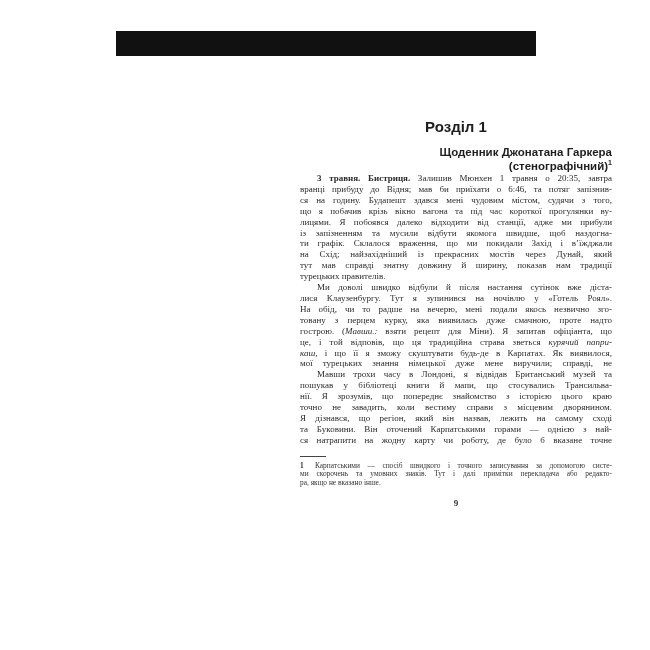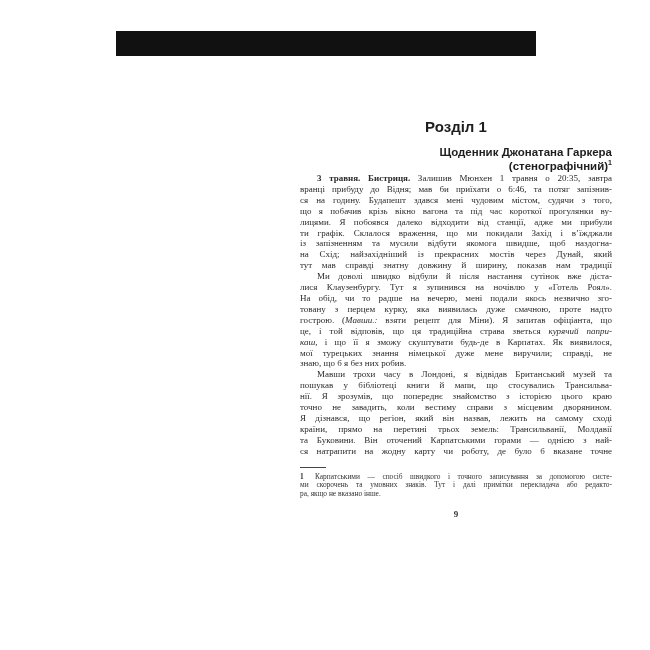--- a/index.html
+++ b/index.html
@@ -109,39 +109,38 @@
     <p class="subtitle">Щоденник Джонатана Гаркера</p>
 
     <p class="subtitle"><span>(стенографічний)</span><sup>1</sup></p>
 
     <div class="body-text">
         <div class="line first"><span class="seg-b">3 травня. Бистриця.</span><span> Залишив Мюнхен 1 травня о 20:35, завтра</span></div>
         <div class="line"><span>вранці прибуду до Відня; мав би приїхати о 6:46, та потяг запізнив-</span></div>
         <div class="line"><span>ся на годину. Будапешт здався мені чудовим містом, судячи з того,</span></div>
         <div class="line"><span>що я побачив крізь вікно вагона та під час короткої прогулянки ву-</span></div>
         <div class="line"><span>лицями. Я побоявся далеко відходити від станції, адже ми прибули</span></div>
+        <div class="line"><span>із запізненням та мусили відбути якомога швидше, щоб наздогна-</span></div>
         <div class="line"><span>ти графік. Склалося враження, що ми покидали Захід і в’їжджали</span></div>
-        <div class="line"><span>із запізненням та мусили відбути якомога швидше, щоб наздогна-</span></div>
         <div class="line"><span>на Схід; найзахідніший із прекрасних мостів через Дунай, який</span></div>
         <div class="line"><span>тут мав справді знатну довжину й ширину, показав нам традиції</span></div>
+        <div class="line last"><span>турецьких правителів.</span></div>
         <div class="line first"><span>Ми доволі швидко відбули й після настання сутінок вже діста-</span></div>
         <div class="line"><span>лися Клаузенбургу. Тут я зупинився на ночівлю у «Готель Роял».</span></div>
         <div class="line"><span>На обід, чи то радше на вечерю, мені подали якось незвично зго-</span></div>
         <div class="line"><span>товану з перцем курку, яка виявилась дуже смачною, проте надто</span></div>
         <div class="line"><span>гострою. (</span><span class="seg-i">Мавши.:</span><span> взяти рецепт для Міни). Я запитав офіціанта, що</span></div>
         <div class="line"><span>це, і той відповів, що ця традиційна страва зветься </span><span class="seg-i">курячий папри-</span></div>
         <div class="line"><span class="seg-i">каш</span><span>, і що її я зможу скуштувати будь-де в Карпатах. Як виявилося,</span></div>
         <div class="line"><span>мої турецьких знання німецької дуже мене виручили; справді, не</span></div>
-        <div class="line last"><span>знаю, що б я без них робив.</span></div>
         <div class="line first"><span>Мавши трохи часу в Лондоні, я відвідав Британський музей та</span></div>
         <div class="line"><span>пошукав у бібліотеці книги й мапи, що стосувались Трансильва-</span></div>
         <div class="line"><span>нії. Я зрозумів, що попереднє знайомство з історією цього краю</span></div>
         <div class="line"><span>точно не завадить, коли вестиму справи з місцевим дворянином.</span></div>
         <div class="line"><span>Я дізнався, що регіон, який він назвав, лежить на самому сході</span></div>
-        <div class="line"><span>країни, прямо на перетині трьох земель: Трансильванії, Молдавії</span></div>
         <div class="line"><span>та Буковини. Він оточений Карпатськими горами — однією з най-</span></div>
         <div class="line"><span>ся натрапити на жодну карту чи роботу, де було б вказане точне</span></div>
       </div>
 
     <div class="fn-rule"></div>
 
     <div class="footnote">
         <div class="line"><span class="fn-marker">1</span><span>Карпатськими — спосіб швидкого і точного записування за допомогою систе-</span></div>
         <div class="line"><span>ми скорочень та умовних знаків. Тут і далі примітки перекладача або редакто-</span></div>
         <div class="line last"><span>ра, якщо не вказано інше.</span></div>

